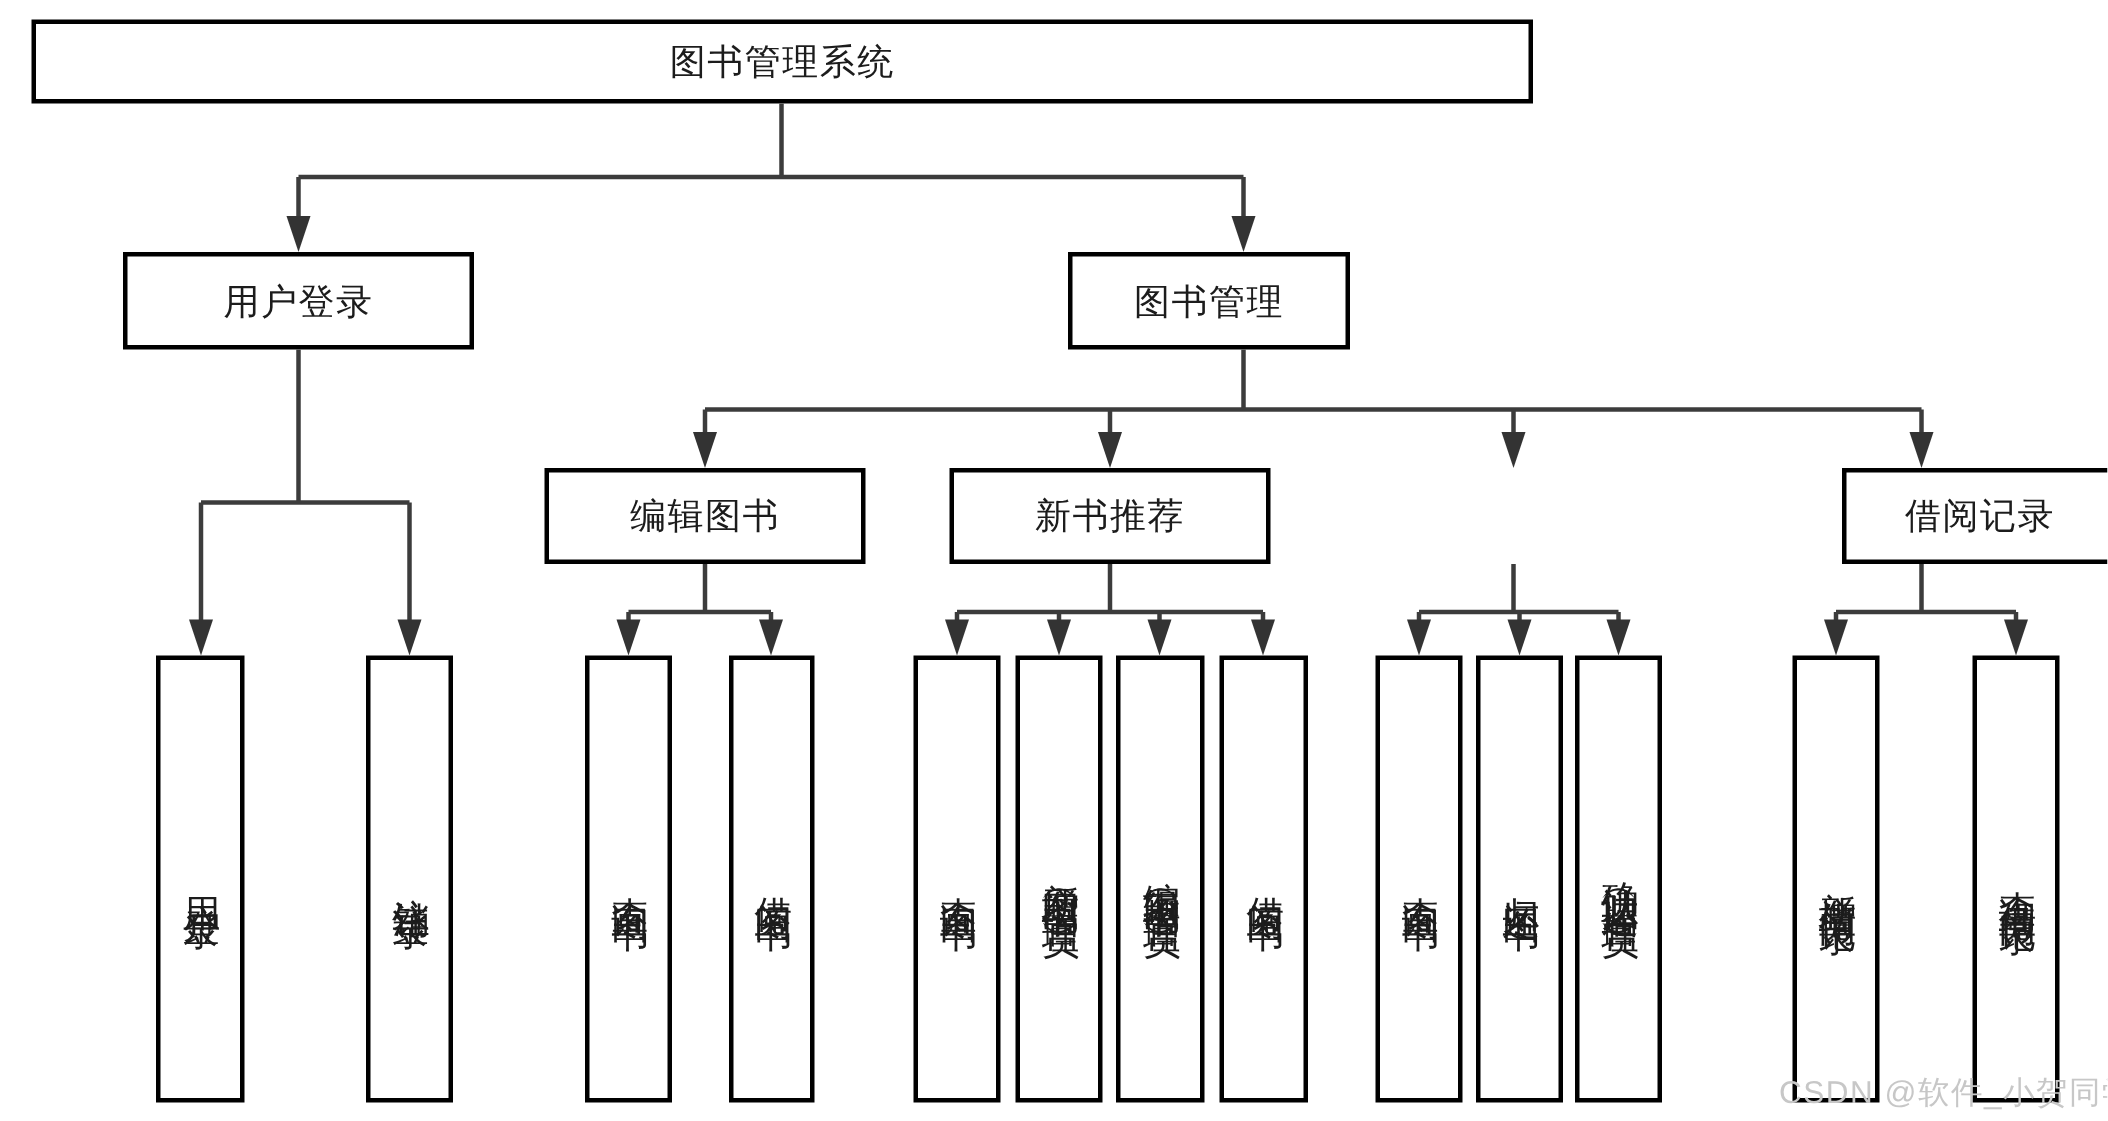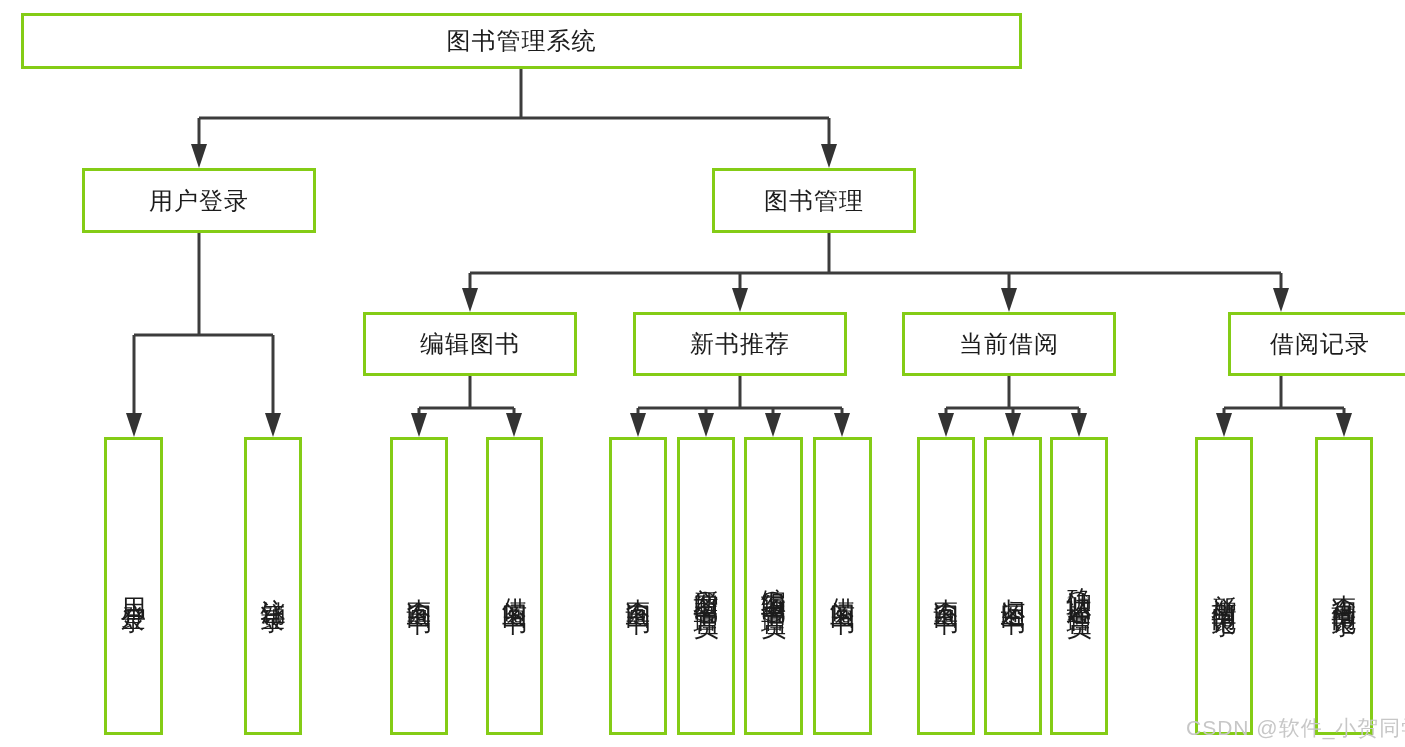--- a/index.html
+++ b/index.html
@@ -9,21 +9,21 @@
     background:#ffffff;
     font-family:"Liberation Sans","DejaVu Sans",sans-serif;
     overflow:hidden;
   }
   .connectors{position:absolute;left:0;top:0;z-index:1;}
   .connectors line{stroke:#3c3c3c;stroke-width:3;}
   .connectors polygon{fill:#333333;stroke:none;}
   .box{
     position:absolute;
     box-sizing:border-box;
-    border:3px solid #84cc16;
+    border:3px solid #000000;
     background:#ffffff;
     display:flex;align-items:center;justify-content:center;
     color:#1c1c1c;
     z-index:2;
     text-align:center;
   }
   .root{font-size:24px;letter-spacing:1px;}
   .lvl{font-size:24px;letter-spacing:1px;}
   .leaf{
     writing-mode:vertical-rl;
@@ -119,25 +119,24 @@
       <line x1="1224" y1="408" x2="1224" y2="416"></line>
       <polygon points="1216,413 1232,413 1224,437"></polygon>
       <line x1="1344" y1="408" x2="1344" y2="416"></line>
       <polygon points="1336,413 1352,413 1344,437"></polygon>
     </g>
   </svg>
 
   <div class="box root" style="left:21px;top:13px;width:1001px;height:56px">图书管理系统</div>
 
   <div class="box lvl" style="left:82px;top:168px;width:234px;height:65px">用户登录</div>
-  <div class="box lvl" style="left:712px;top:168px;width:204px;height:65px">图书管理</div>
+  <div class="box lvl" style="left:712px;top:168px;width:188px;height:65px">图书管理</div>
 
   <div class="box lvl" style="left:363px;top:312px;width:214px;height:64px">编辑图书</div>
   <div class="box lvl" style="left:633px;top:312px;width:214px;height:64px">新书推荐</div>
-  <div class="box lvl" style="left:902px;top:312px;width:214px;height:64px">当前借阅</div>
   <div class="box lvl" style="left:1228px;top:312px;width:184px;height:64px">借阅记录</div>
 
   <div class="box leaf" style="left:104px;top:437px;width:59px;height:298px">用户登录</div>
   <div class="box leaf" style="left:244px;top:437px;width:58px;height:298px">注销登录</div>
 
   <div class="box leaf" style="left:390px;top:437px;width:58px;height:298px">查询图书</div>
   <div class="box leaf" style="left:486px;top:437px;width:57px;height:298px">借阅图书</div>
 
   <div class="box leaf" style="left:609px;top:437px;width:58px;height:298px">查询图书</div>
   <div class="box leaf" style="left:677px;top:437px;width:58px;height:298px">新增图书（管理员）</div>

